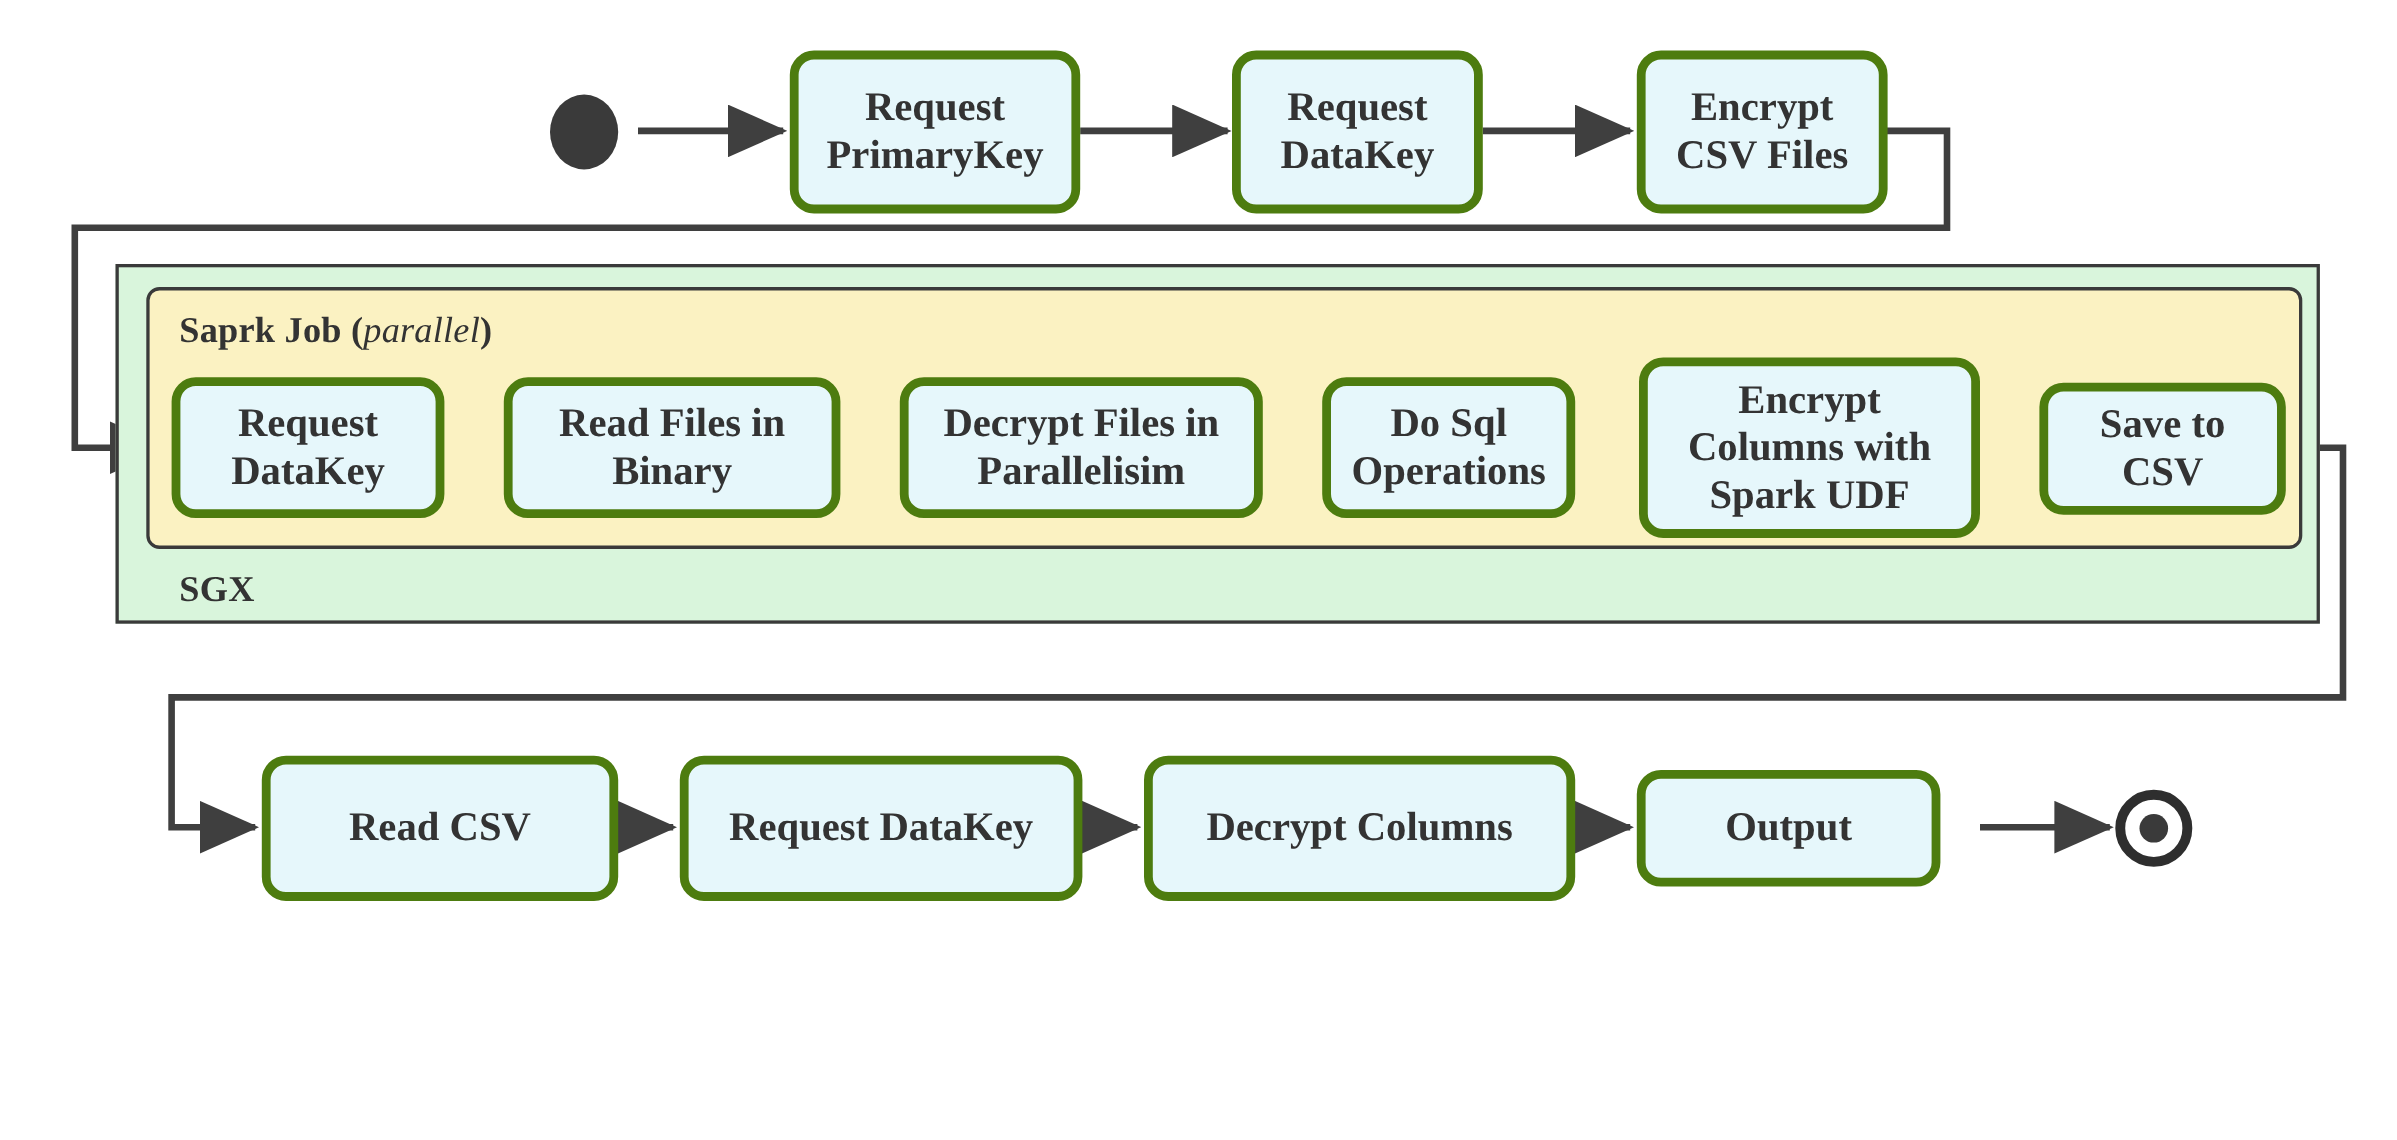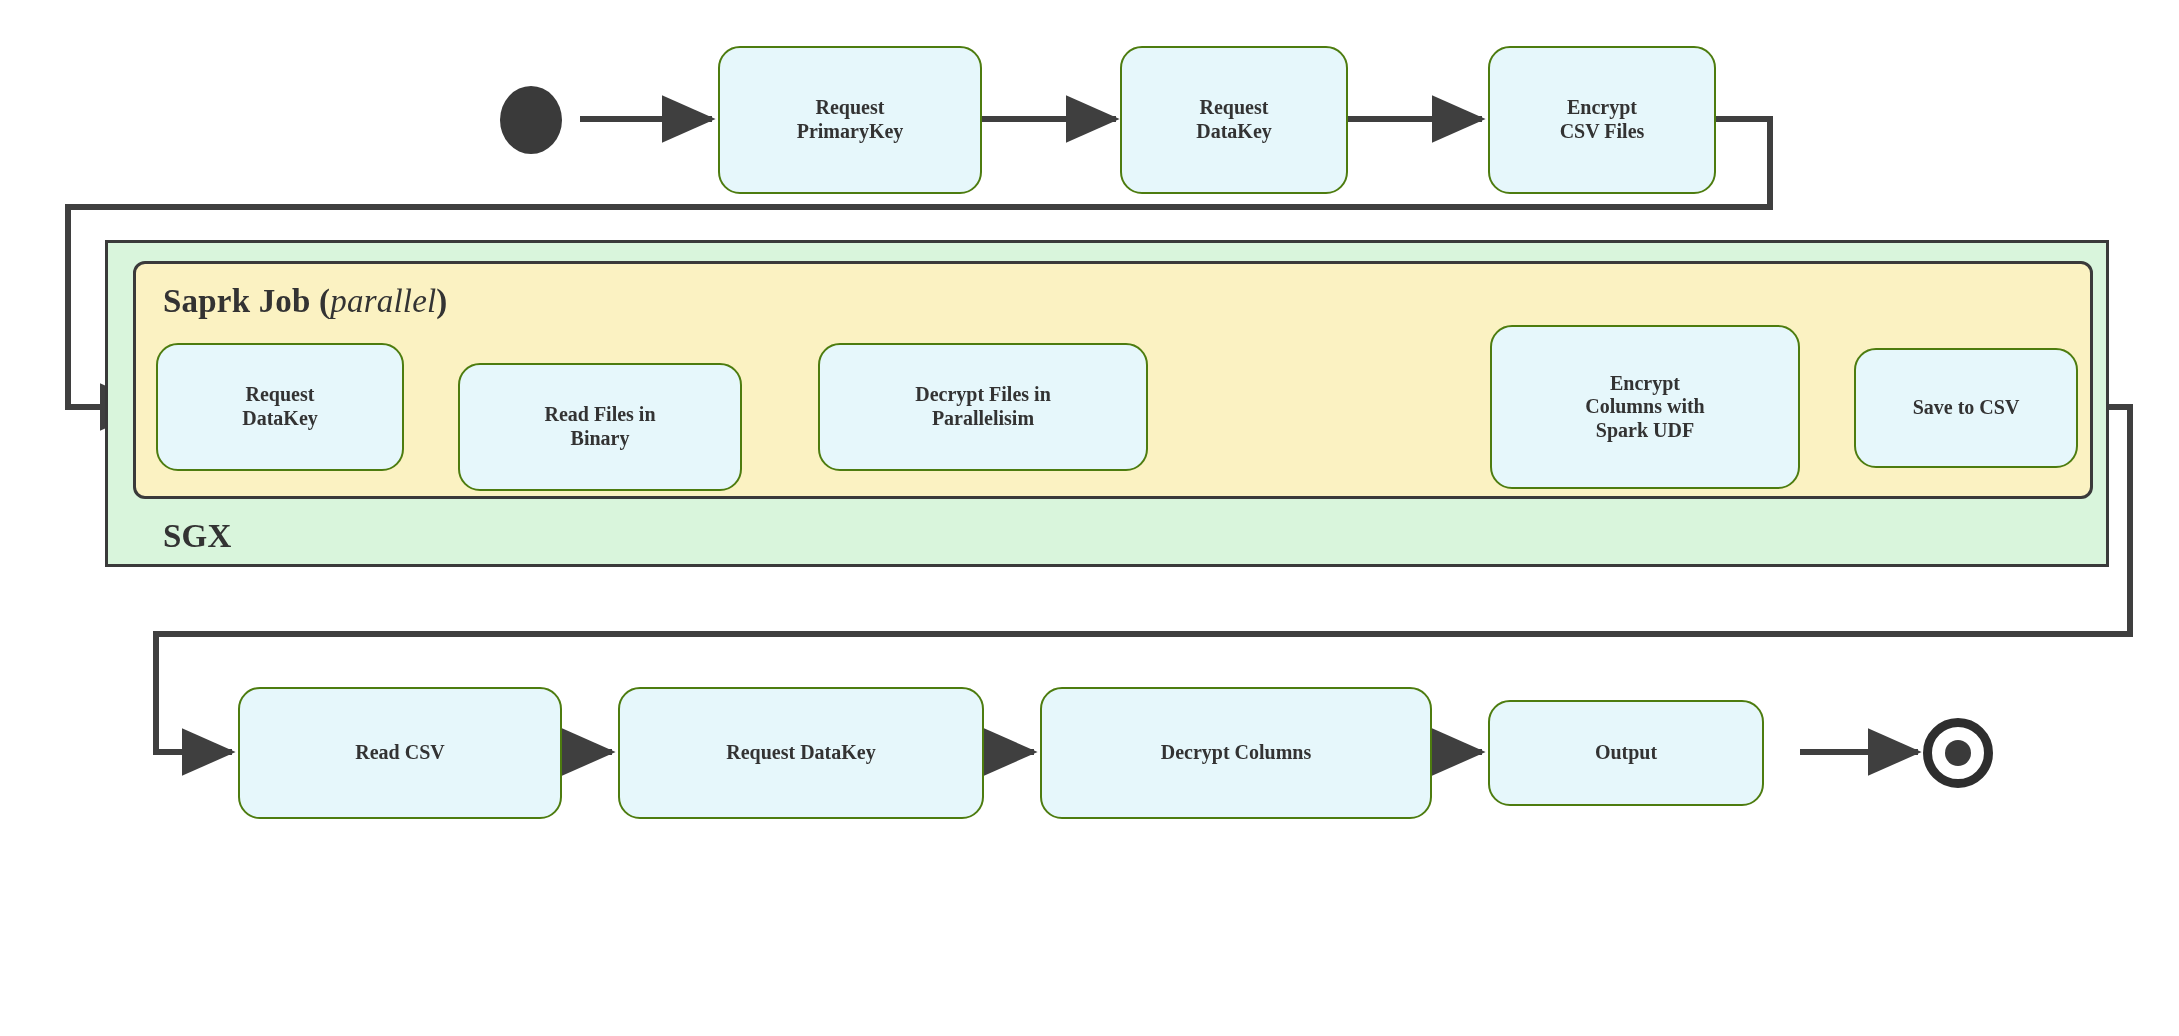--- a/index.html
+++ b/index.html
@@ -52,28 +52,28 @@
   }
   .group-label .ital {
     font-style: italic;
     font-weight: normal;
   }
 
   
   .node {
     position: absolute;
     background: #e6f7fb;
-    border: 2px solid #4d7c0f;
+    border: 8px solid #4d7c0f;
     border-radius: 22px;
     box-sizing: border-box;
     display: flex;
     align-items: center;
     justify-content: center;
     text-align: center;
-    font-size: 20px;
+    font-size: 37px;
     font-weight: bold;
     color: #333333;
     line-height: 1.18;
     padding: 16px 8px;
   }
   .node span {
     display: block;
     white-space: pre-line;
   }
 
@@ -172,30 +172,34 @@
     <span>Saprk Job</span><span class="paren"> (</span><span class="ital">parallel</span><span class="paren">)</span>
   </div>
 
   <div class="group-label" style="left:163px; top:518px;">SGX</div>
 
   <div class="node" style="left:156px; top:343px; width:248px; height:128px;">
     <span>Request
 DataKey</span>
   </div>
 
-  <div class="node" style="left:458px; top:363px; width:284px; height:128px;">
+  <div class="node" style="left:458px; top:343px; width:306px; height:128px;">
     <span>Read Files in
 Binary</span>
   </div>
 
   <div class="node" style="left:818px; top:343px; width:330px; height:128px;justify-content:center;">
     <span>Decrypt Files in
 Parallelisim</span>
   </div>
 
+  <div class="node" style="left:1202px; top:343px; width:230px; height:128px;">
+    <span>Do Sql
+Operations</span>
+  </div>
 
   <div class="node" style="left:1490px; top:325px; width:310px; height:164px;">
     <span>Encrypt
 Columns with
 Spark UDF</span>
   </div>
 
   <div class="node" style="left:1854px; top:348px; width:224px; height:120px;">
     <span>Save to CSV</span>
   </div>

